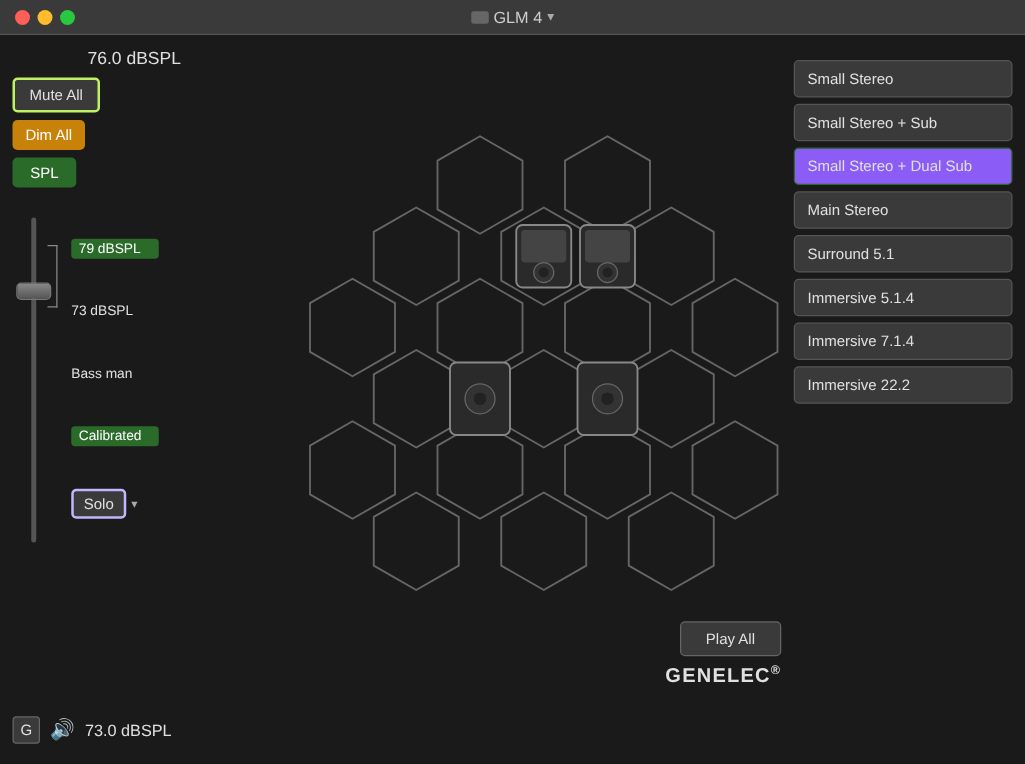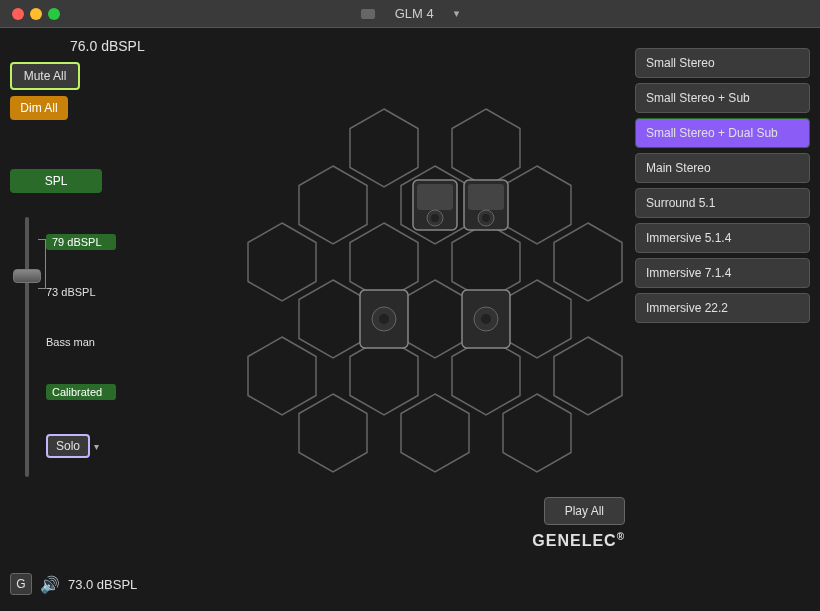--- a/index.html
+++ b/index.html
@@ -35,21 +35,21 @@
       border-radius: 50%;
     }
     .btn-close { background: #ff5f57; }
     .btn-min { background: #ffbd2e; }
     .btn-max { background: #28c840; }
     .titlebar-title {
       font-size: 13px;
       color: #ccc;
       display: flex;
       align-items: center;
-      gap: 20px;
+      gap: 4px;
     }
     .titlebar-icon {
       width: 14px;
       height: 10px;
       background: #666;
       border-radius: 2px;
     }
 
     
     .main {
@@ -90,22 +90,21 @@
     }
     .btn-spl {
       background: #2a6b2a;
       border: none;
       border-radius: 4px;
       color: #fff;
       padding: 5px 8px;
       font-size: 12px;
       cursor: pointer;
       text-align: center;
-      width: 92px;
-      margin-top: 43px;
+      width: 51px;
     }
 
     .slider-track {
       width: 4px;
       height: 260px;
       background: #555;
       border-radius: 2px;
       position: relative;
       margin-top: 10px;
     }
@@ -276,21 +275,21 @@
     .controls-area {
       display: flex;
       flex-direction: column;
       gap: 6px;
     }
 
     .slider-and-labels {
       display: flex;
       flex-direction: row;
       align-items: stretch;
-      gap: 2px;
+      gap: 13px;
       height: 290px;
     }
 
     .label-column {
       display: flex;
       flex-direction: column;
       justify-content: flex-start;
       padding-top: 35px;
       gap: 30px;
       width: 70px;

